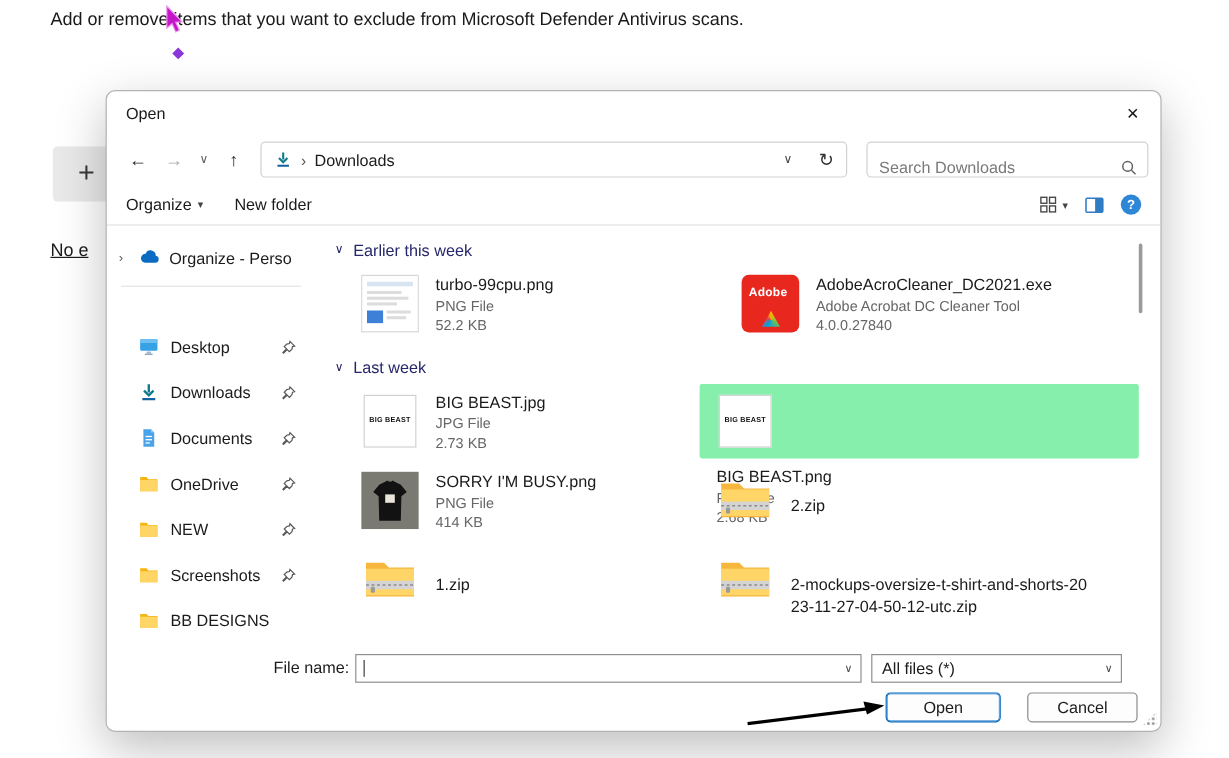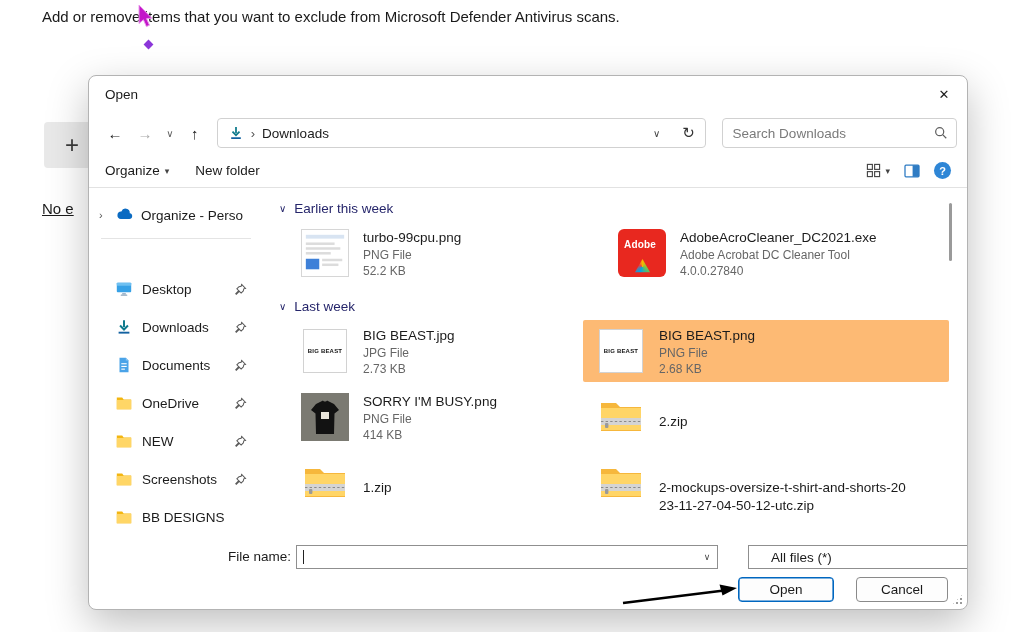--- a/index.html
+++ b/index.html
@@ -27,21 +27,21 @@
   .navbtn.disabled { color:#a9a9a9; }
   .navbtn.small { width:18px; font-size:10px; color:#5f5f5f; }
   .addressbar { margin-left:6px; width:490px; height:30px; border:1px solid #d1d1d1; border-radius:4px;
     display:flex; align-items:center; padding:0 2px 0 10px; gap:7px; font-size:13.5px; background:#fff; }
   .addr-icon svg { display:block; }
   .crumb-sep { font-size:13px; color:#555; }
   .addr-spacer { flex:1; }
   .addr-drop { width:22px; height:26px; border:none; background:none; font-size:10px; color:#444; cursor:pointer; }
   .addr-refresh { width:28px; height:26px; border:none; background:none; font-size:15px; color:#333; cursor:pointer; }
   .searchbox { margin-left:14px; width:236px; height:30px; border:1px solid #d1d1d1; border-radius:4px;
-    display:flex; align-items:center; background:#fff; }
+    display:flex; align-items:flex-end; background:#fff; }
   .searchbox input { flex:1; min-width:0; border:none; outline:none; font-size:13.5px; padding-left:10px;
     font-family:inherit; color:#1b1b1b; background:transparent; }
   .searchbox input::placeholder { color:#7a7a7a; }
   .search-icon { width:30px; display:grid; place-items:center; }
 
   .toolbar { height:34px; flex:none; display:flex; align-items:center; padding:0 16px; gap:26px;
     border-bottom:1px solid #e2e2e2; font-size:13.5px; }
   .tb-btn { background:none; border:none; font-size:13.5px; color:#1b1b1b; display:flex;
     align-items:center; gap:5px; cursor:pointer; font-family:inherit; }
   .tb-caret { font-size:9px; color:#444; }
@@ -63,21 +63,21 @@
   .side-item .sicon svg { display:block; }
   .pin { margin-left:auto; margin-right:16px; width:13px; height:13px; flex:none; }
 
   .filelist { flex:1; min-width:0; padding:8px 18px 0 16px; }
   .group-header { display:flex; align-items:center; gap:8px; height:24px; color:#26266b; font-size:13.5px; cursor:pointer; }
   .group-header.second { margin-top:10px; }
   .gh-chev { font-size:10px; }
   .tiles { display:grid; grid-template-columns:304px 1fr; row-gap:4px; margin-top:2px; }
   .tile { display:flex; gap:14px; padding:7px 8px 7px 22px; height:62px; border-radius:2px; cursor:pointer; }
   .tile.col2 { padding-left:14px; }
-  .tile.selected { background:#fdba74; }
+  .tile.selected { background:#86efac;flex-direction:column; }
   .thumb { width:48px; height:48px; flex:none; position:relative; }
   .thumb svg { display:block; }
   .th-frame { border:1px solid #d6d6d6; background:#fff; }
   .th-adobe { background:#e8281f; border-radius:6px; padding:5px 0 0 6px;margin-left:21px; }
   .adobe-word { color:#fff; font-size:10px; font-weight:bold; letter-spacing:.2px; }
   .pinwheel { position:absolute; left:17px; bottom:3px; width:15px; height:15px;
     background:conic-gradient(#f7b500,#7ac143 30%,#00a4e4 58%,#ef3e42 82%,#f7b500);
     clip-path:polygon(50% 0,100% 88%,0 88%); }
   .th-bb { width:44px; height:44px; margin:2px; background:#fff; border:1px solid #d2d2d2;
     display:grid; place-items:center; }
@@ -89,22 +89,22 @@
 
   .vscroll { position:absolute; right:15px; top:15px; width:3px; height:58px; background:#9a9a9a; border-radius:2px; cursor:pointer; }
 
   .footer { flex:none; height:70px; position:relative; font-size:13.5px; }
   .fn-label { position:absolute; left:137px; top:10px; width:65px; text-align:right; }
   .fn-combo { position:absolute; left:207px; top:6px; width:422px; height:24px; border:1px solid #8f8f8f;
     background:#fff; display:flex; align-items:center; }
   .ibeam { width:1px; height:14px; background:#222; margin-left:6px; flex:none; }
   .fn-combo input { flex:1; min-width:0; border:none; outline:none; font-family:inherit; font-size:13.5px; padding-left:2px; }
   .combo-chev { width:20px; text-align:center; font-size:9px; color:#444; flex:none; }
-  .ft-combo { position:absolute; left:659px; top:6px; width:240px; height:24px; border:1px solid #8f8f8f;
-    background:#fff; display:flex; align-items:center; padding-left:22px; cursor:pointer; }
+  .ft-combo { position:absolute; left:637px; top:6px; width:209px; height:24px; border:1px solid #8f8f8f;
+    background:#fff; display:flex; align-items:center; padding-left:8px; cursor:pointer; }
   .ft-combo .combo-chev { margin-left:auto; }
   .btn { position:absolute; top:38px; height:25px; border-radius:4px; background:#fdfdfd;
     border:1px solid #8a8a8a; font-size:13.5px; font-family:inherit; color:#1b1b1b; cursor:pointer; }
   .btn.primary { left:649px; width:96px; border:1px solid #0067c0; box-shadow:inset 0 0 0 .6px #0067c0; }
   .btn.cancel { left:767px; width:92px; }
   .grip { position:absolute; right:3px; bottom:3px; width:13px; height:13px;
     background-image:radial-gradient(circle,#9a9a9a 1px,transparent 1.3px);
     background-size:4px 4px; clip-path:polygon(100% 0,100% 100%,0 100%); cursor:nwse-resize; }
 
   .annot { position:absolute; left:0; top:0; pointer-events:none; z-index:50; }

